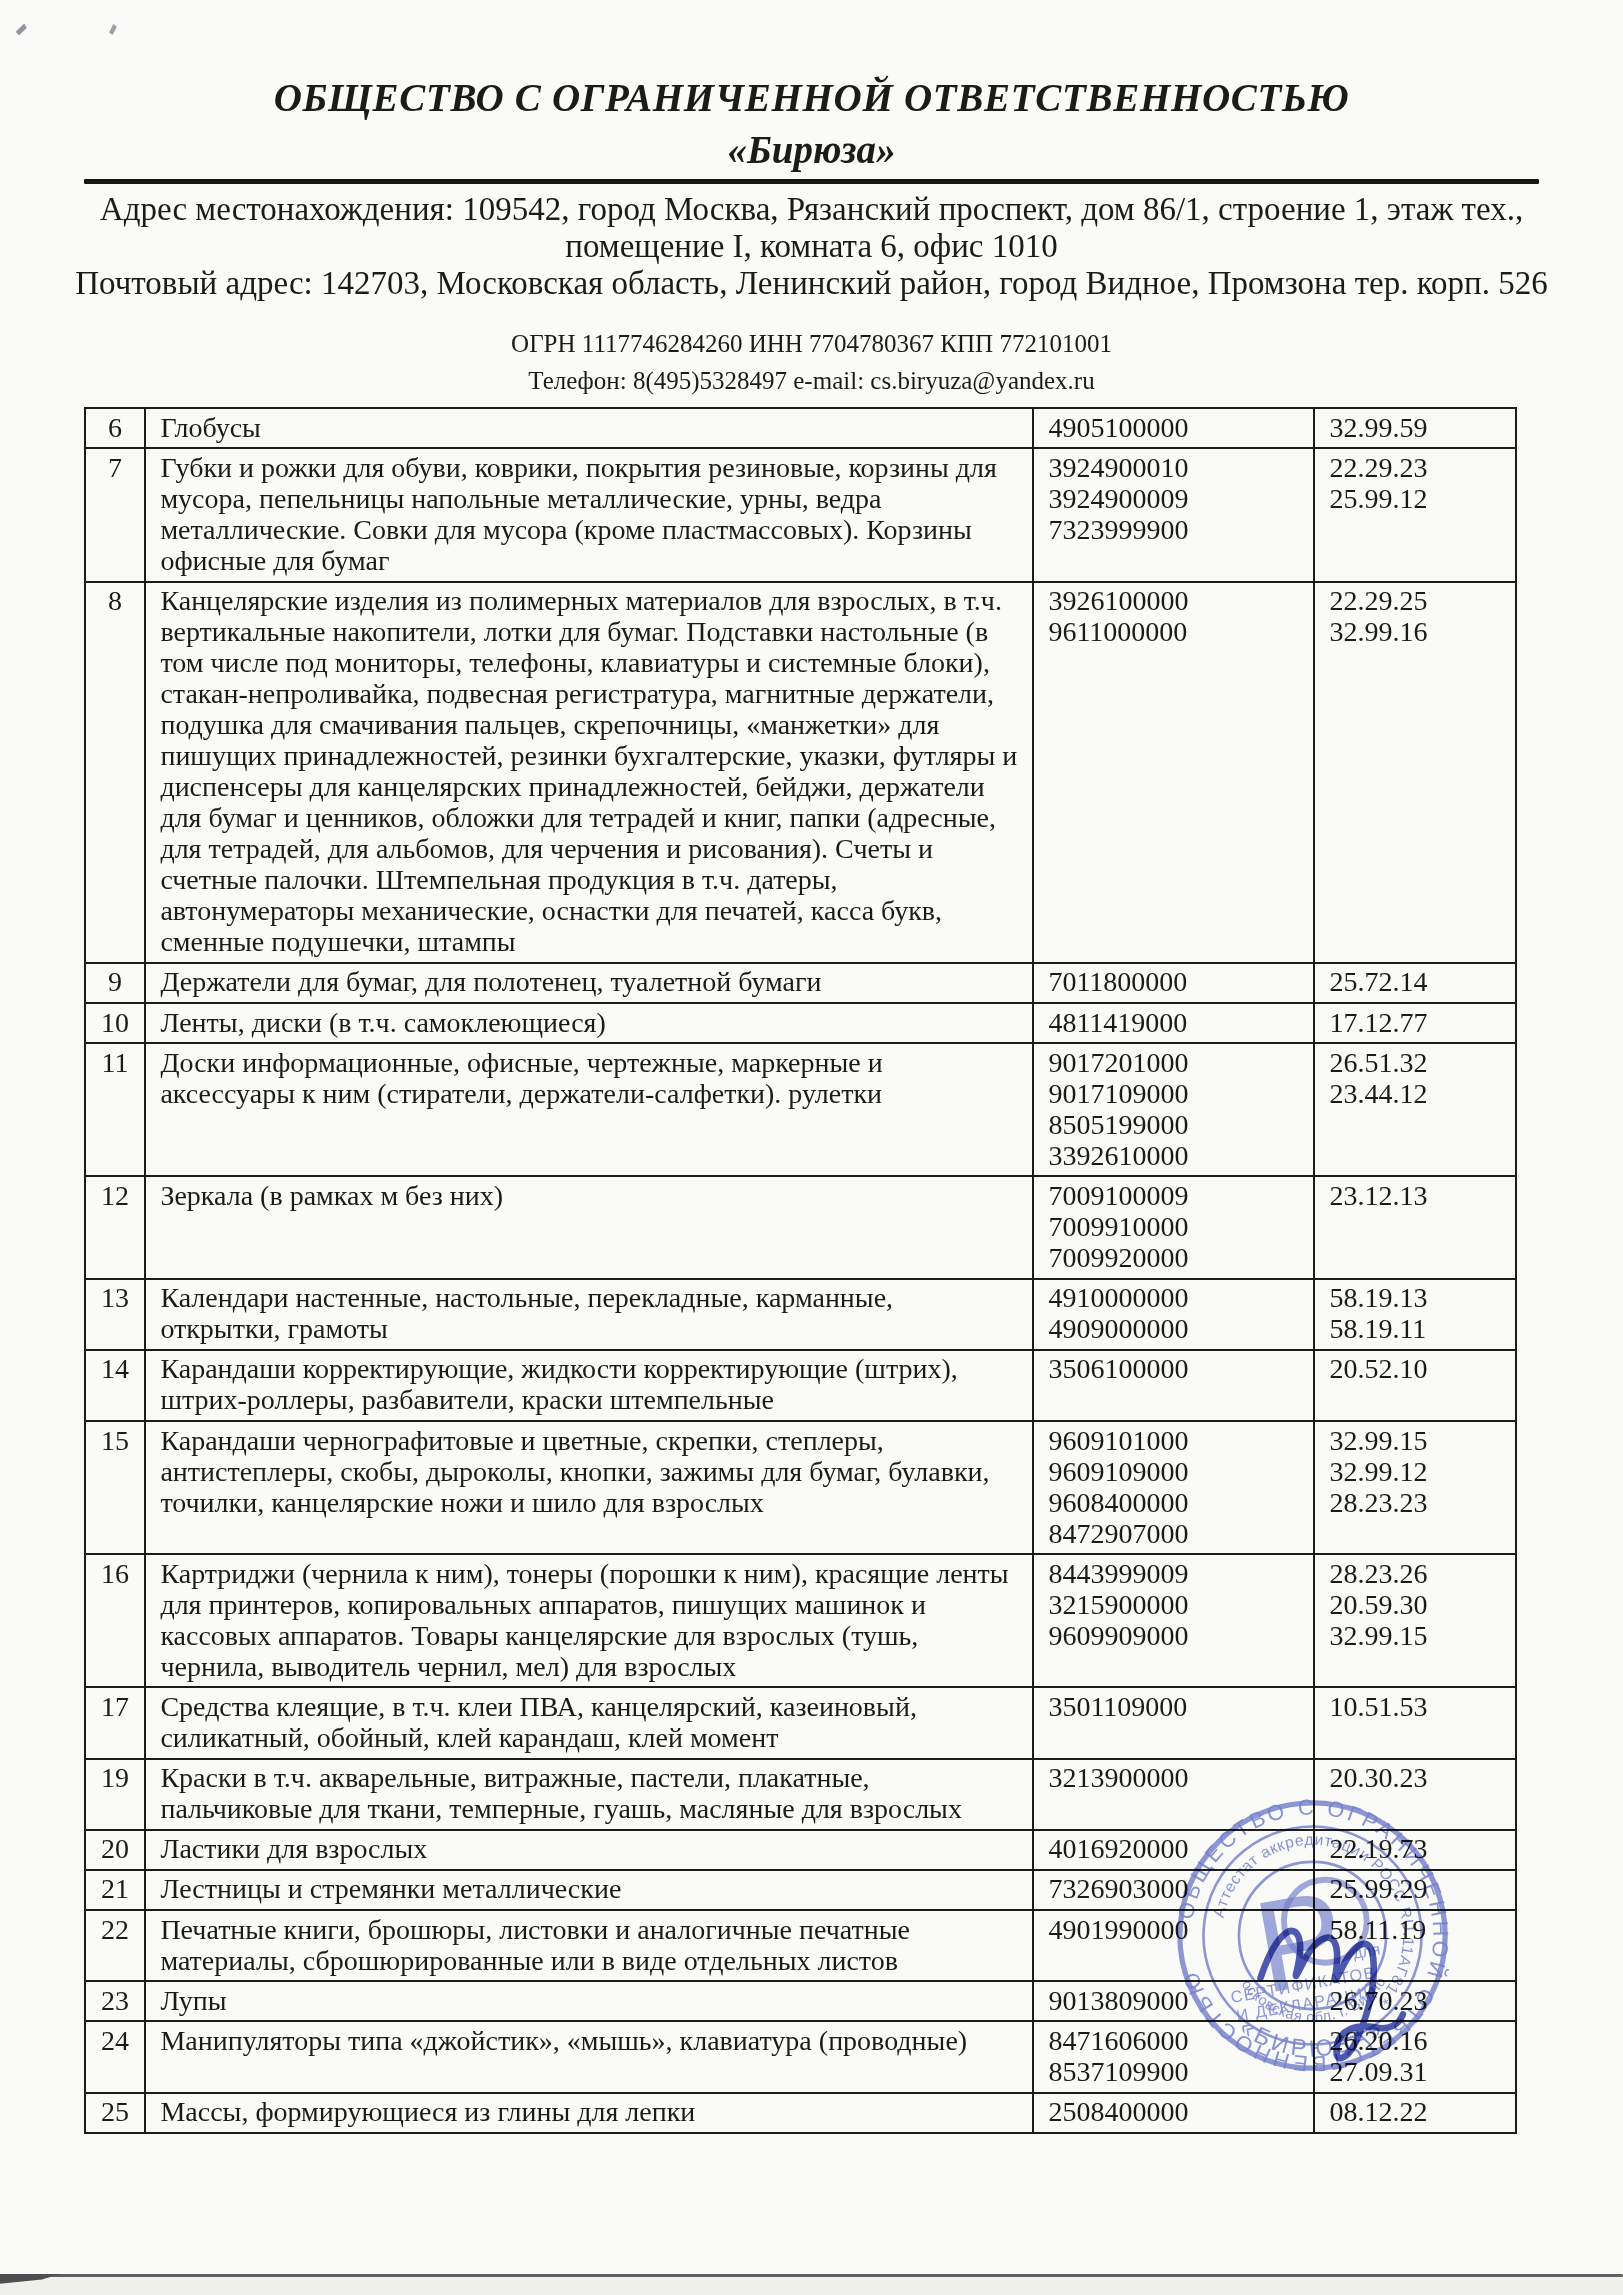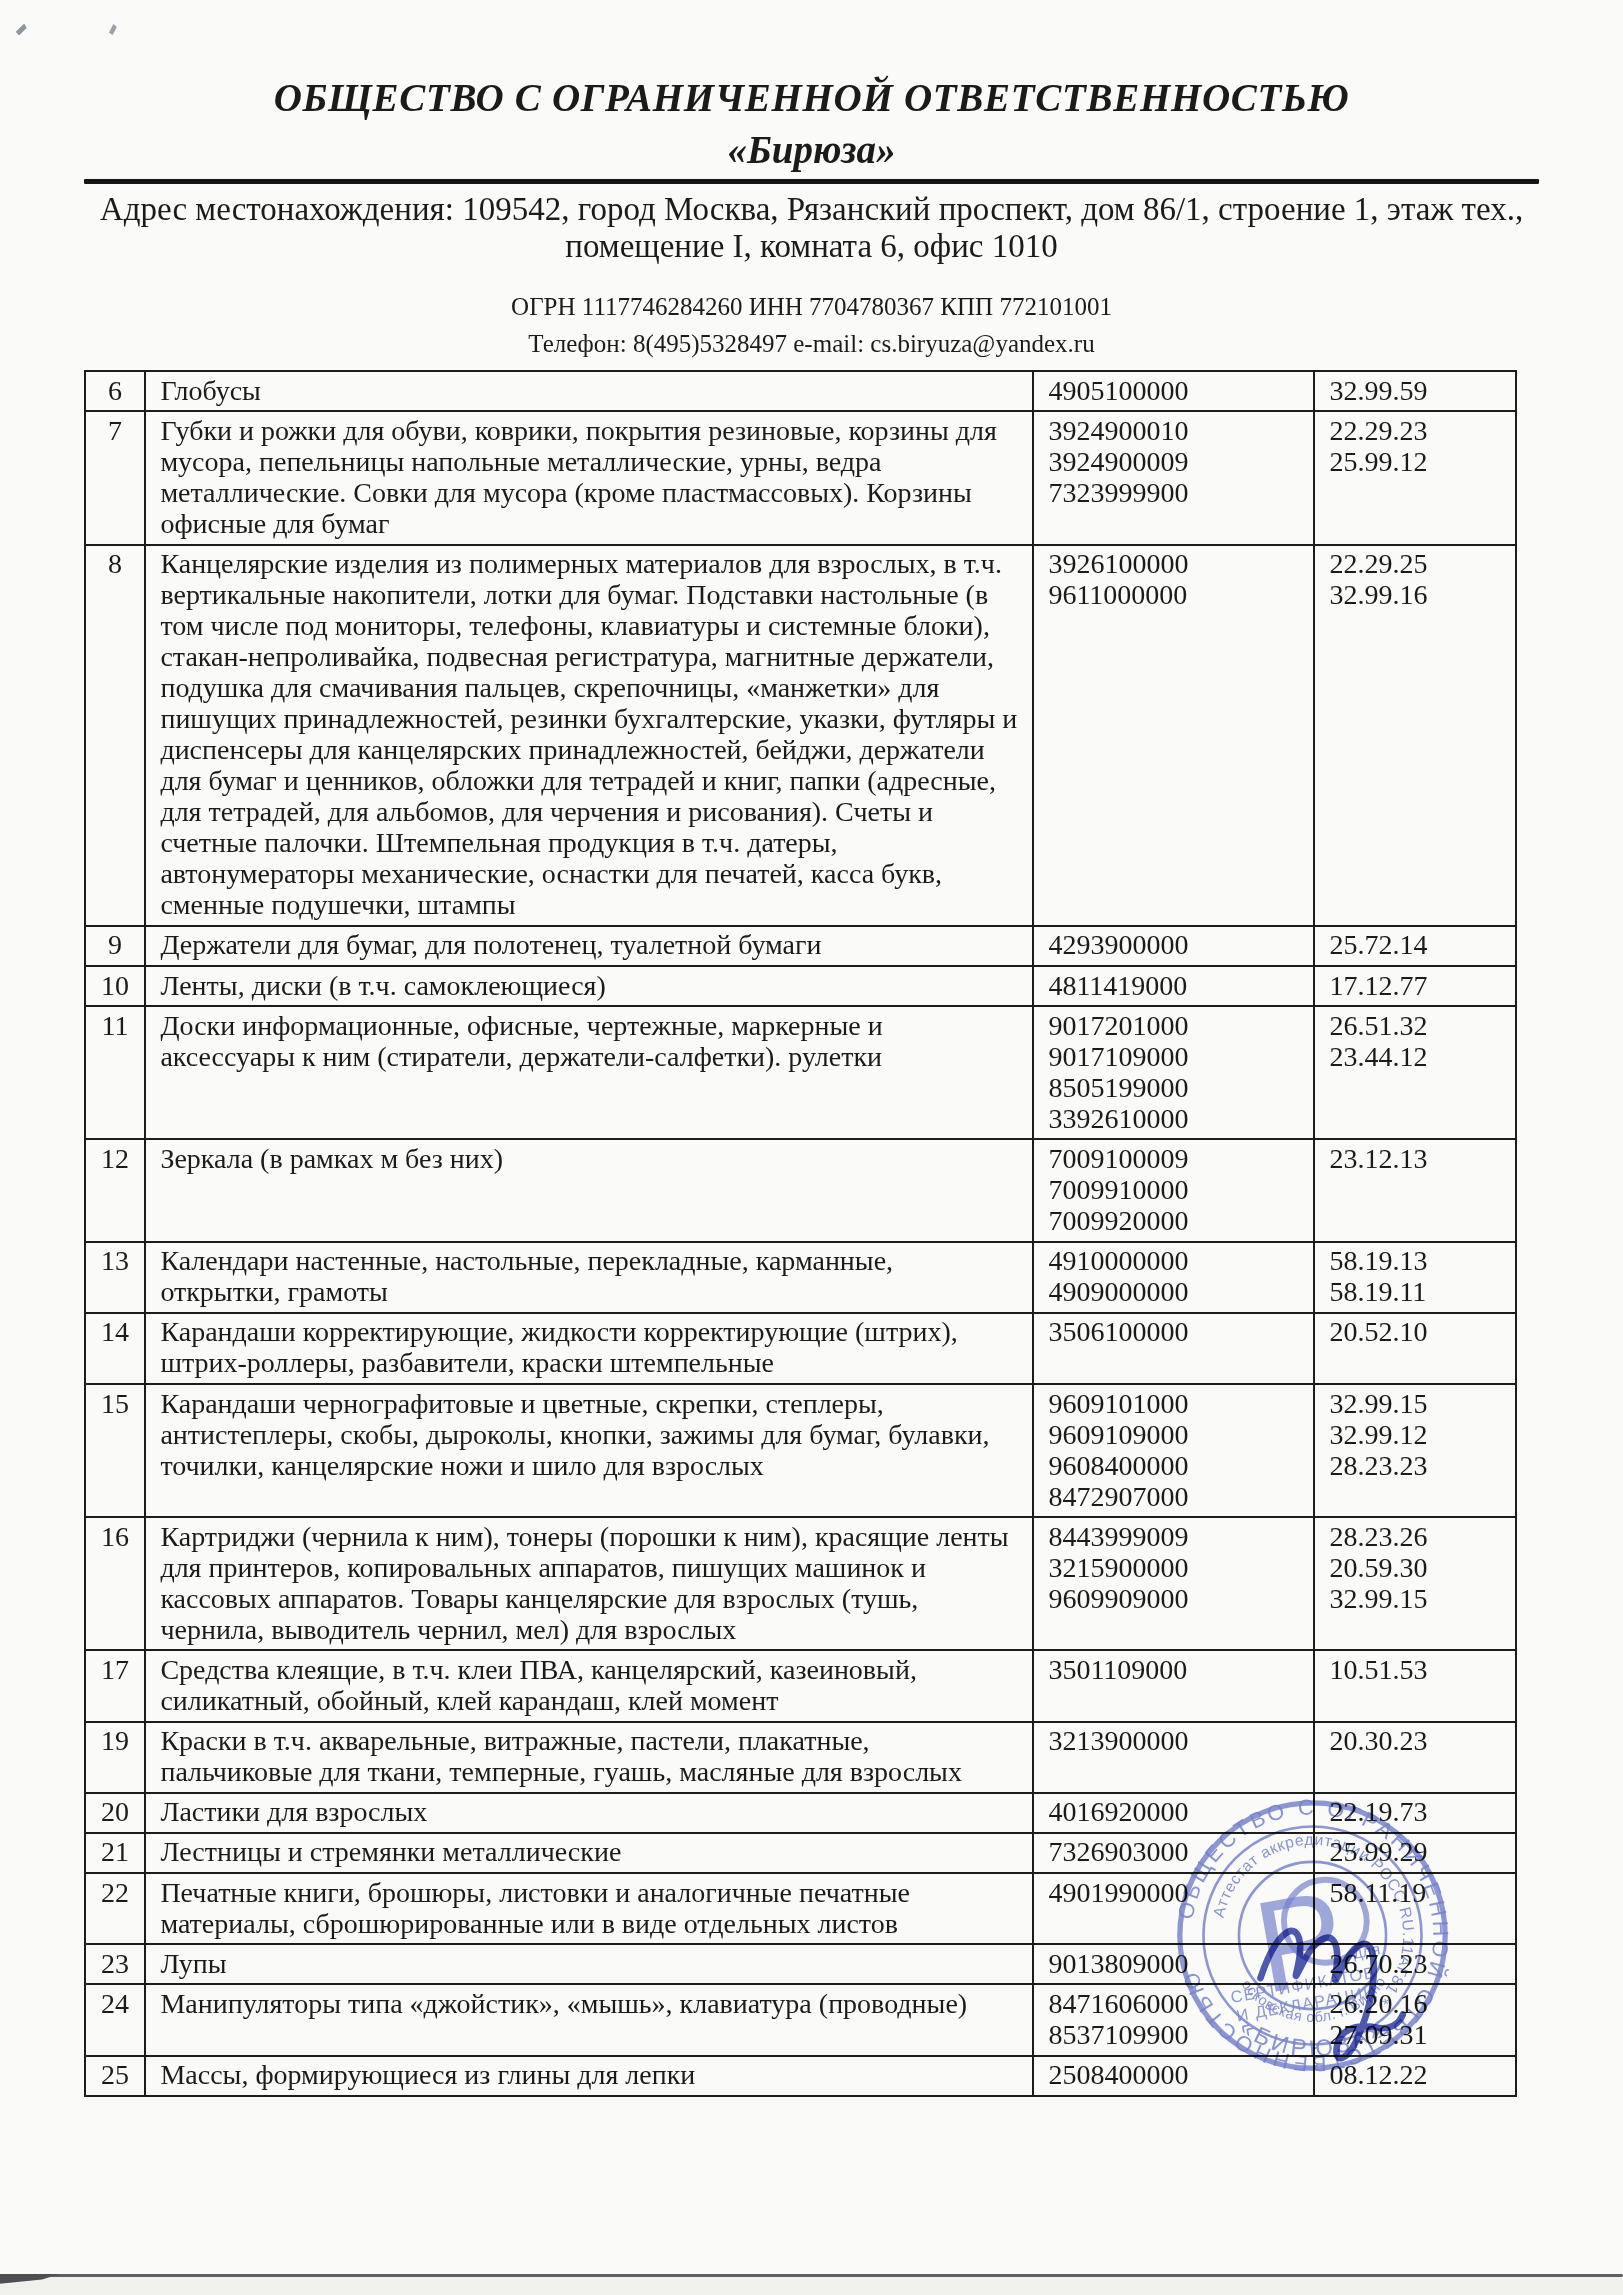--- a/index.html
+++ b/index.html
@@ -68,20 +68,21 @@
   <div class="pen-mark m1"></div>
   <div class="pen-mark m2"></div>
 
   <h1 class="org-title">ОБЩЕСТВО С ОГРАНИЧЕННОЙ ОТВЕТСТВЕННОСТЬЮ</h1>
   <h2 class="org-name">«Бирюза»</h2>
   <div class="head-rule"></div>
 
   <div class="addr-block">
     <p class="addr-line">Адрес местонахождения: 109542, город Москва, Рязанский проспект, дом 86/1, строение 1, этаж тех.,</p>
     <p class="addr-line">помещение I, комната 6, офис 1010</p>
+    <p class="addr-line">Почтовый адрес: 142703, Московская область, Ленинский район, город Видное, Промзона тер. корп. 526</p>
   </div>
 
   <div class="reg-block">
     <p class="reg-line">ОГРН 1117746284260 ИНН 7704780367 КПП 772101001</p>
     <p class="reg-line">Телефон: 8(495)5328497 e-mail: cs.biryuza@yandex.ru</p>
   </div>
 
   <table class="products">
     <colgroup>
       <col style="width:60px">
@@ -109,21 +110,21 @@
       <td class="c-num">8</td>
       <td class="c-desc">Канцелярские изделия из полимерных материалов для взрослых, в т.ч. вертикальные накопители, лотки для бумаг. Подставки настольные (в том числе под мониторы, телефоны, клавиатуры и системные блоки), стакан-непроливайка, подвесная регистратура, магнитные держатели, подушка для смачивания пальцев, скрепочницы, «манжетки» для пишущих принадлежностей, резинки бухгалтерские, указки, футляры и диспенсеры для канцелярских принадлежностей, бейджи, держатели для бумаг и ценников, обложки для тетрадей и книг, папки (адресные, для тетрадей, для альбомов, для черчения и рисования). Счеты и счетные палочки. Штемпельная продукция в т.ч. датеры, автонумераторы механические, оснастки для печатей, касса букв, сменные подушечки, штампы</td>
       <td class="c-code">3926100000
 9611000000</td>
       <td class="c-okpd">22.29.25
 32.99.16</td>
     </tr>
         <tr>
       <td class="c-num">9</td>
       <td class="c-desc">Держатели для бумаг, для полотенец, туалетной бумаги</td>
-      <td class="c-code">4293900000</td>
+      <td class="c-code">7011800000</td>
       <td class="c-okpd">25.72.14</td>
     </tr>
         <tr>
       <td class="c-num">10</td>
       <td class="c-desc">Ленты, диски (в т.ч. самоклеющиеся)</td>
       <td class="c-code">4811419000</td>
       <td class="c-okpd">17.12.77</td>
     </tr>
         <tr>
       <td class="c-num">11</td>

